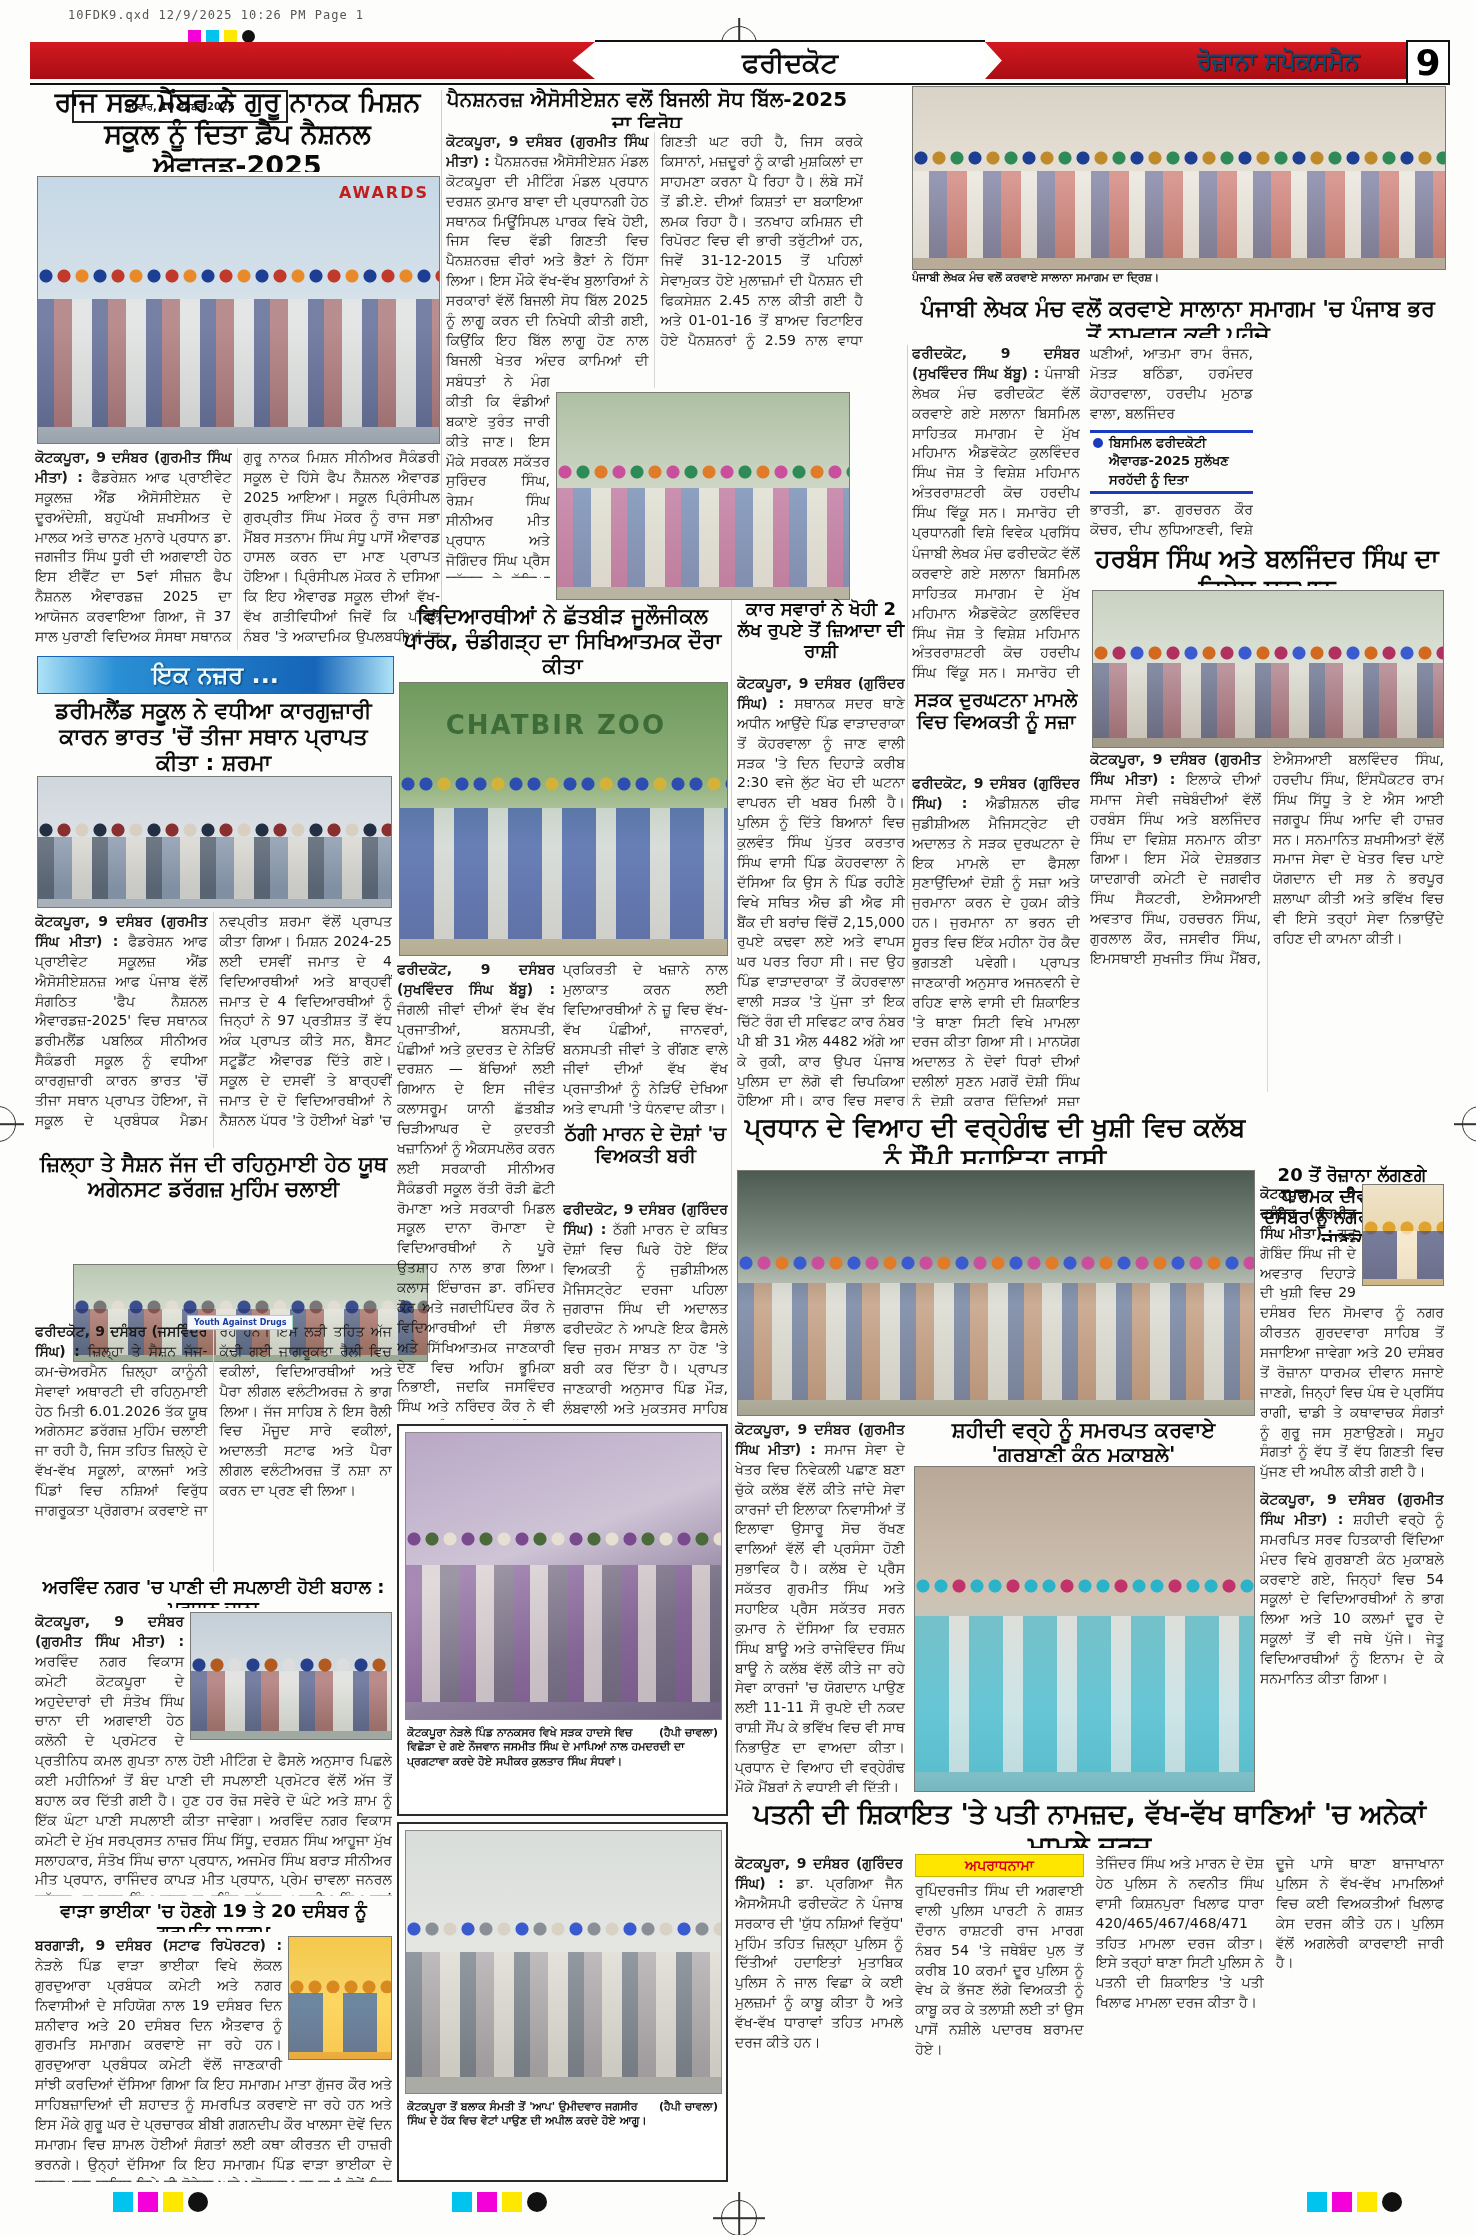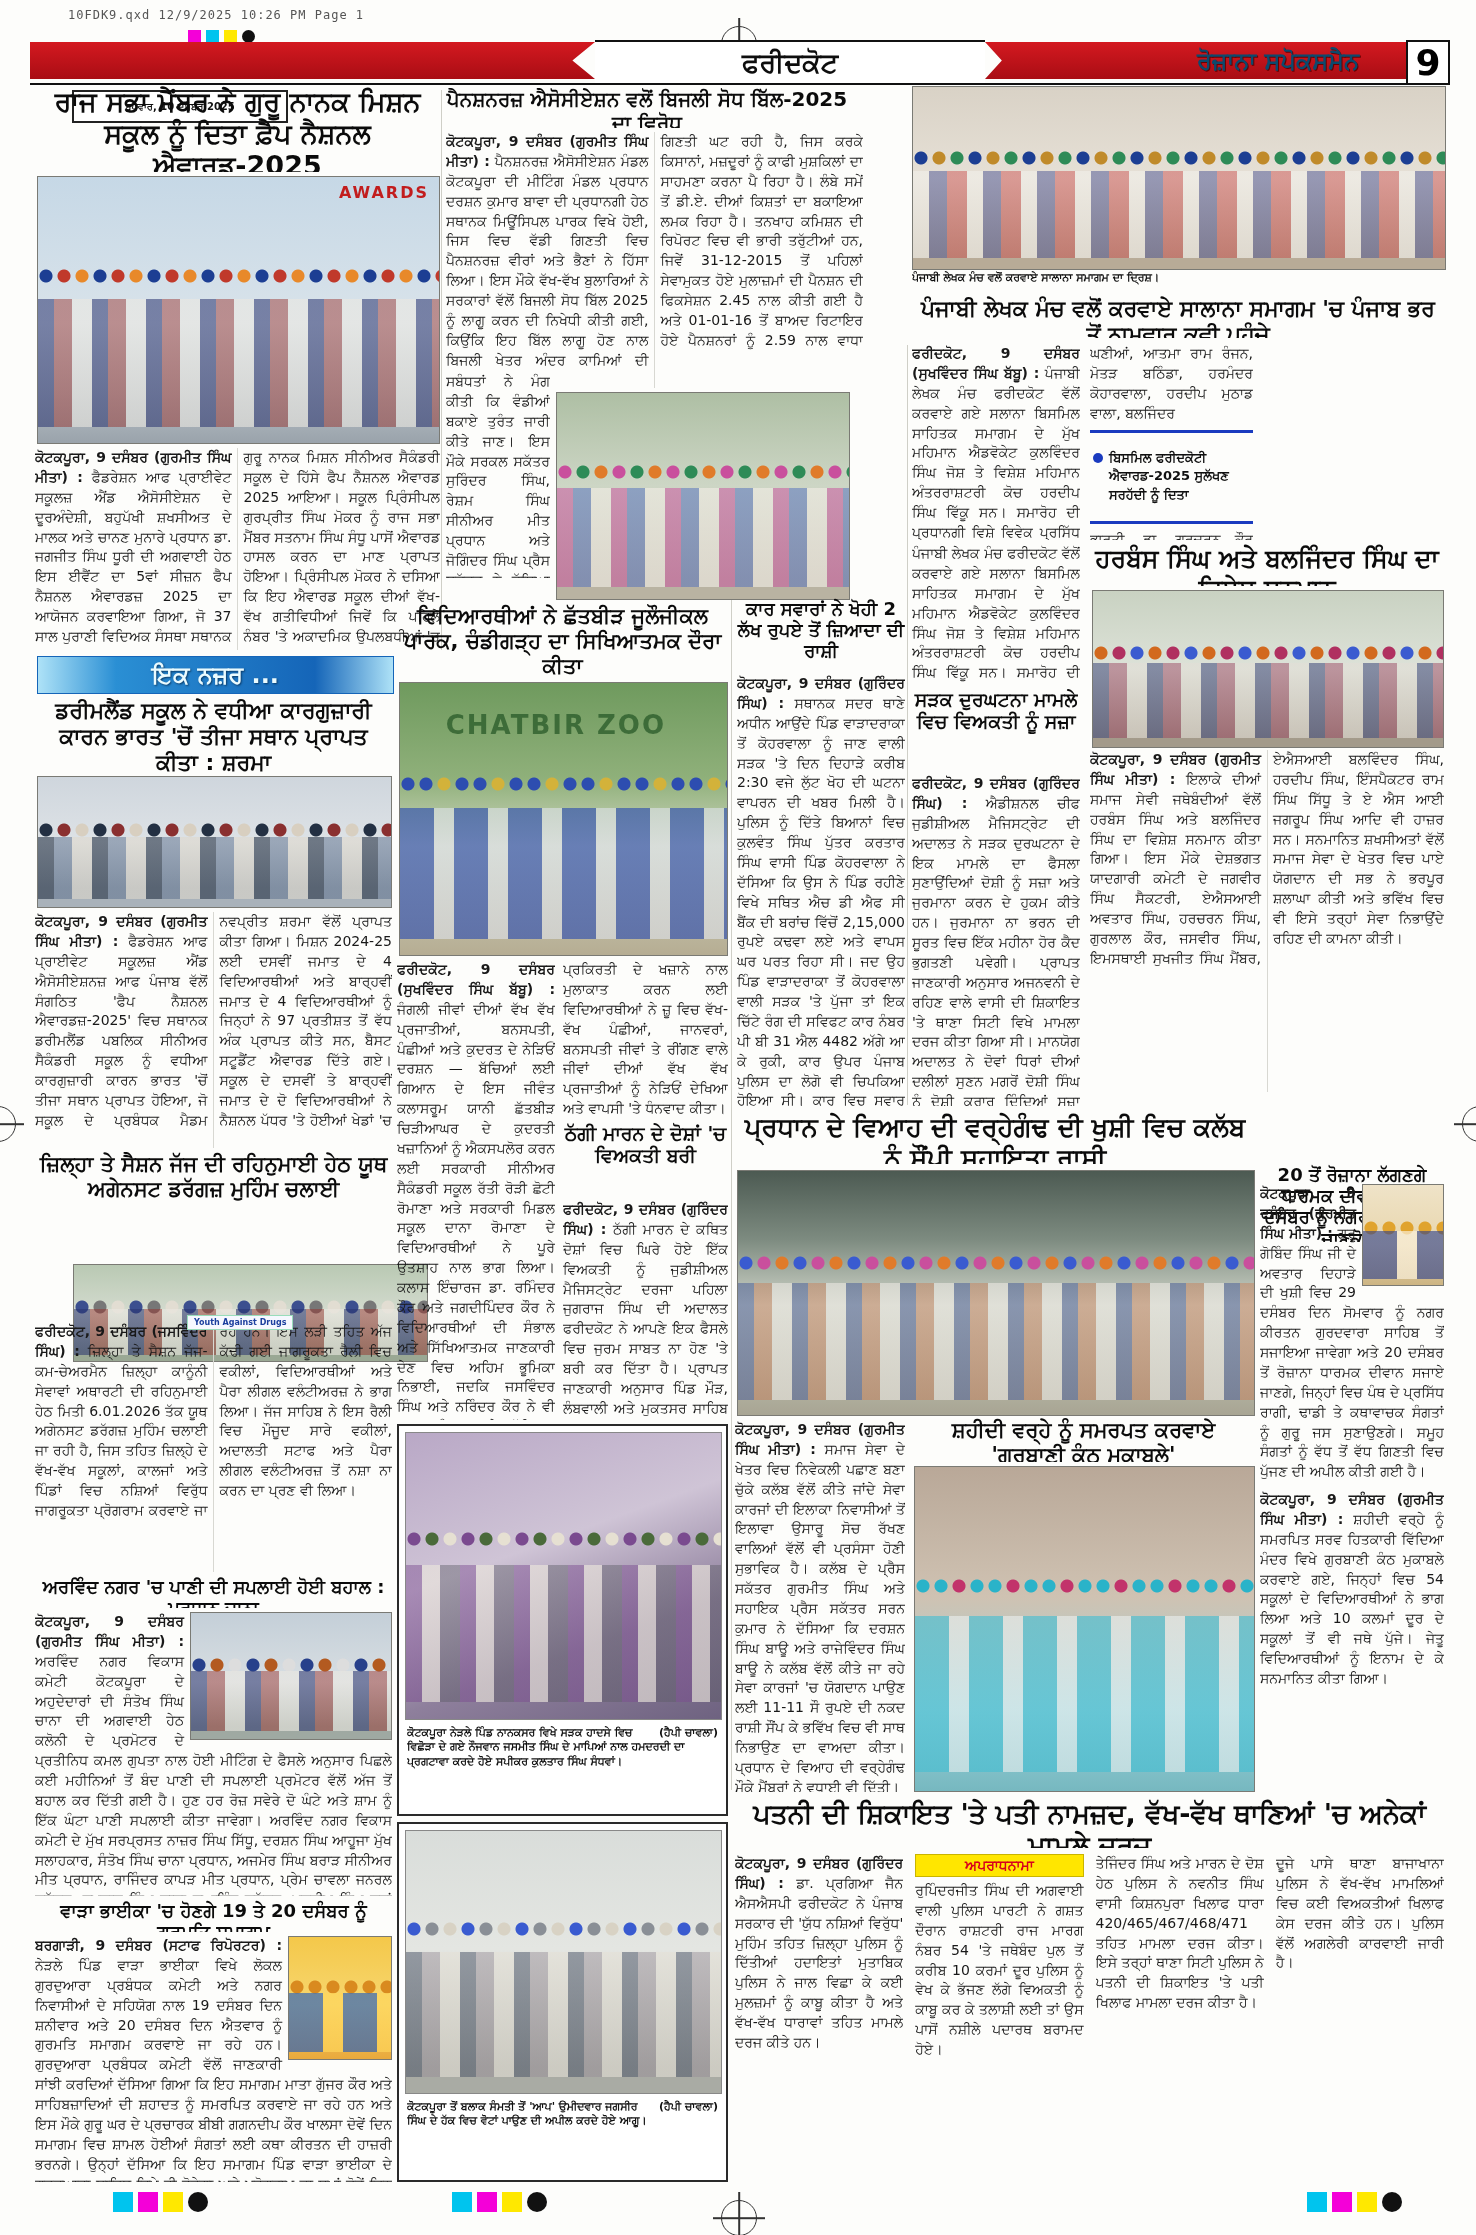--- a/index.html
+++ b/index.html
@@ -36,21 +36,21 @@
         radial-gradient(circle 6px at 8px 9px,var(--h3) 0 6px,transparent 7px) 36px 0/54px 18px repeat-x;}
   .ph::after{content:"";position:absolute;left:0;right:0;top:46%;bottom:6%;
       background:repeating-linear-gradient(90deg,var(--t1) 0 16px,var(--t2) 16px 34px,var(--t3) 34px 54px);opacity:.85;}
   .ph .ph-label{position:absolute;z-index:3;font-weight:bold;letter-spacing:2px;}
   .frame{position:absolute;border:2px solid #2a2a2a;background:#fff;padding:6px;box-sizing:border-box;}
   .frame .ph{position:relative;width:100%;border:1px solid #888;}
   
   .iknazar{background:linear-gradient(90deg,#aee2f7 0%,#2a8fd4 22%,#1565b8 78%,#aee2f7 100%);
            color:#eafbff;font-weight:bold;font-size:24px;display:flex;align-items:center;justify-content:center;
            border:1px solid #1565b8;text-shadow:1px 1px 2px #0a3a66;}
-  .callout{border-top:3px solid #1a3bbf;border-bottom:3px solid #1a3bbf;padding:16px 3px;margin:6px 0;
+  .callout{border-top:3px solid #1a3bbf;border-bottom:3px solid #1a3bbf;padding:1px 3px;margin:6px 0;
            font-weight:bold;font-size:13px;line-height:1.45;color:#101010;display:flex;gap:6px;align-items:flex-start;}
   .callout .dot{min-width:10px;height:10px;border-radius:50%;background:#1a3bbf;margin-top:4px;}
   .apradh{background:#ffe600;border:1px solid #c9b400;color:#d8001d;font-weight:bold;font-size:14px;
           text-align:center;padding:2px 4px;margin-bottom:4px;}
   
   .cross{width:34px;height:34px;border:1.6px solid #333;border-radius:50%;position:absolute;background:transparent;}
   .cross::before{content:"";position:absolute;left:50%;top:-9px;bottom:-9px;width:1.6px;background:#333;transform:translateX(-50%);}
   .cross::after{content:"";position:absolute;top:50%;left:-9px;right:-9px;height:1.6px;background:#333;transform:translateY(-50%);}
   .regset{display:flex;gap:5px;align-items:center;}
   .regset span{width:20px;height:20px;display:block;}

